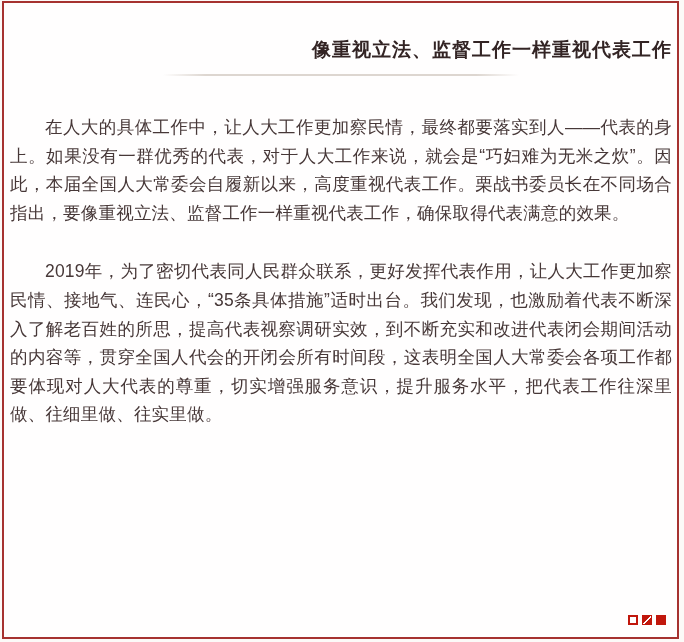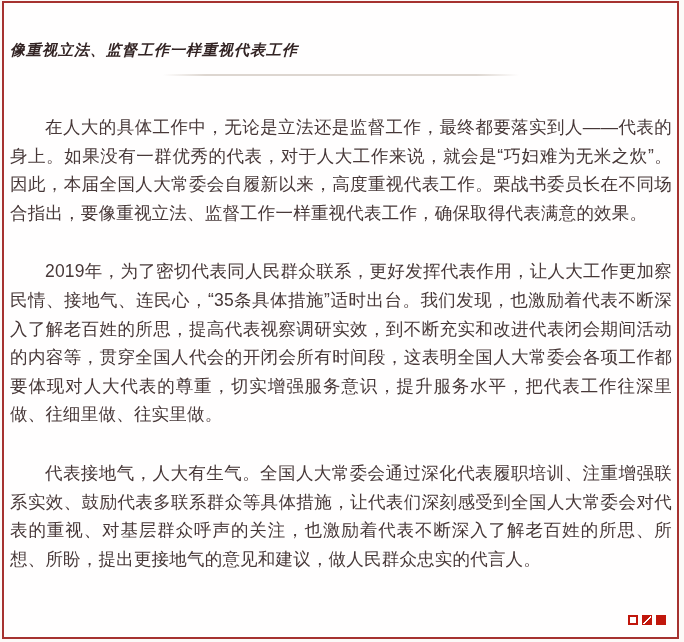--- a/index.html
+++ b/index.html
@@ -23,27 +23,26 @@
     border:2px solid var(--frame);
     background:#fffefe;
     overflow:hidden;
   }
   .content{
     position:relative;
     height:100%;
     padding:34px 5px 0 6px;
   }
   h1.title{
-    text-align:left;
-    font-size:15px;
+    text-align:right;
+    font-size:19px;
     font-weight:bold;
     letter-spacing:1px;
     line-height:26px;
     color:var(--title-text);
-    font-style:italic;
   }
   .divider{
     width:356px;
     height:2px;
     margin:11px auto 0 auto;
     background:linear-gradient(90deg, rgba(221,214,208,0) 0%, var(--divider) 12%, var(--divider) 88%, rgba(221,214,208,0) 100%);
   }
   .article{
     margin-top:37px;
   }
@@ -84,23 +83,22 @@
 <body>
 
 <div class="frame">
   <div class="content">
 
     <h1 class="title">像重视立法、监督工作一样重视代表工作</h1>
 
     <div class="divider"></div>
 
     <div class="article">
-      <p>在人大的具体工作中，无论是立法还是监督工作，最终都要落实到人——代表的身上。如果没有一群优秀的代表，对于人大工作来说，就会是“巧妇难为无米之炊”。因此，本届全国人大常委会自履新以来，高度重视代表工作。栗战书委员长在不同场合指出，要像重视立法、监督工作一样重视代表工作，确保取得代表满意的效果。</p>
+      <p>在人大的具体工作中，让人大工作更加察民情，最终都要落实到人——代表的身上。如果没有一群优秀的代表，对于人大工作来说，就会是“巧妇难为无米之炊”。因此，本届全国人大常委会自履新以来，高度重视代表工作。栗战书委员长在不同场合指出，要像重视立法、监督工作一样重视代表工作，确保取得代表满意的效果。</p>
       <p>2019年，为了密切代表同人民群众联系，更好发挥代表作用，让人大工作更加察民情、接地气、连民心，“35条具体措施”适时出台。我们发现，也激励着代表不断深入了解老百姓的所思，提高代表视察调研实效，到不断充实和改进代表闭会期间活动的内容等，贯穿全国人代会的开闭会所有时间段，这表明全国人大常委会各项工作都要体现对人大代表的尊重，切实增强服务意识，提升服务水平，把代表工作往深里做、往细里做、往实里做。</p>
-      <p>代表接地气，人大有生气。全国人大常委会通过深化代表履职培训、注重增强联系实效、鼓励代表多联系群众等具体措施，让代表们深刻感受到全国人大常委会对代表的重视、对基层群众呼声的关注，也激励着代表不断深入了解老百姓的所思、所想、所盼，提出更接地气的意见和建议，做人民群众忠实的代言人。</p>
     </div>
 
     <div class="end-marks">
       <span class="sq sq-hollow"></span>
       <span class="sq sq-half"></span>
       <span class="sq sq-solid"></span>
     </div>
 
   </div>
 </div>

